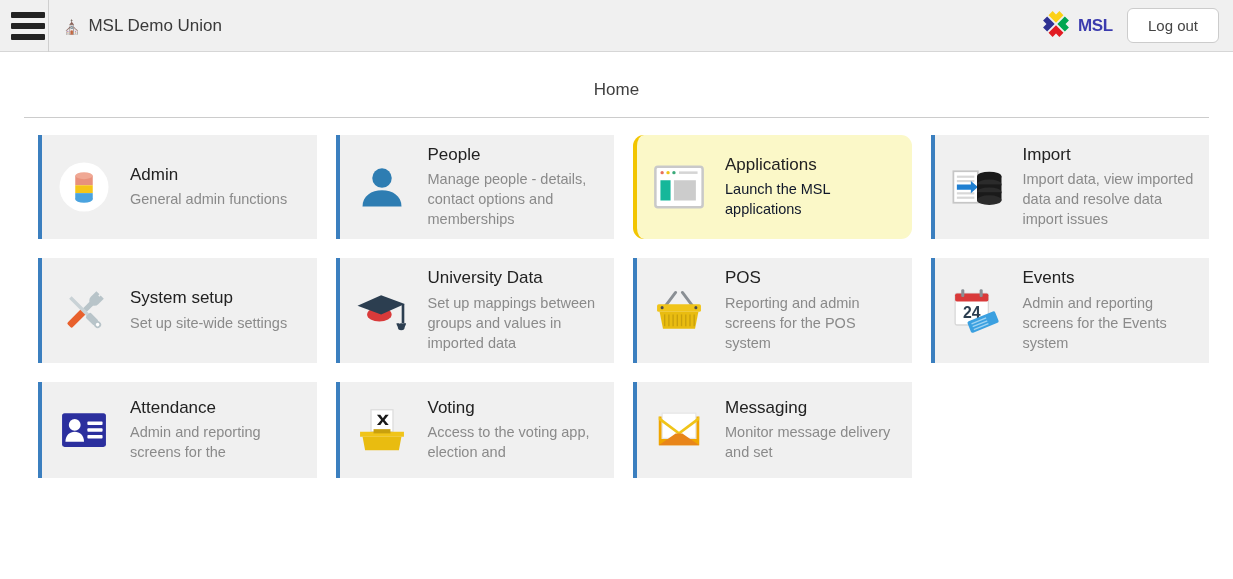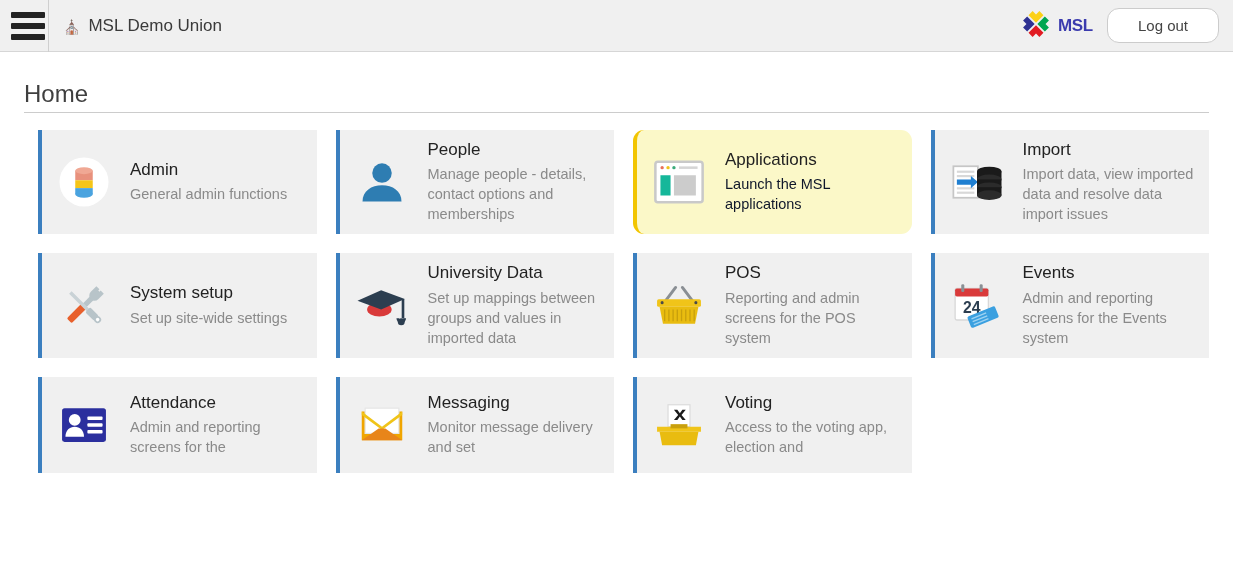--- a/index.html
+++ b/index.html
@@ -72,37 +72,38 @@
   }
   .brand-text {
     font-size: 17px;
     font-weight: bold;
     color: #3b3bae;
     letter-spacing: -0.3px;
   }
   .logout-btn {
     background: #ffffff;
     border: 1px solid #cccccc;
-    border-radius: 12px;
-    padding: 8px 30px;
+    border-radius: 6px;
+    padding: 8px 20px;
     font-size: 15px;
     color: #444444;
     font-family: inherit;
     cursor: pointer;
   }
 
   
   .page-head {
     padding: 28px 24px 0 24px;
   }
   .page-title {
-    font-size: 24px;
+    font-size: 17px;
     color: #3f3f3f;
     font-weight: normal;
-    margin-bottom: 4px;
+    margin-bottom: 17px;
+    text-align: center;
   }
   .page-rule {
     height: 1px;
     background: #cccccc;
     margin: 0 0 0 0;
   }
 
   
   .grid {
     padding: 17px 24px 0 38px;
@@ -370,41 +371,41 @@
     </div>
     <div class="tile-text">
       <div class="tile-title">Attendance</div>
       <div class="tile-desc">Admin and reporting screens for the</div>
     </div>
   </div>
 
   <div class="tile">
     <div class="tile-icon">
       <svg width="54" height="54" viewBox="0 0 64 64">
-        <path d="M8 16 h48 v34 h-48 z" fill="#f0a500"></path>
-        <path d="M12 12 h40 v30 h-40 z" fill="#ffffff" stroke="#e6e6e6" stroke-width="1.5"></path>
-        <path d="M8 16 l24 18 24 -18 v4 l-24 18 -24 -18 z" fill="#f0c419"></path>
-        <path d="M8 50 l20 -14 h8 l20 14 z" fill="#e8851a"></path>
-      </svg>
-    </div>
-    <div class="tile-text">
-      <div class="tile-title">Messaging</div>
-      <div class="tile-desc">Monitor message delivery and set</div>
-    </div>
-  </div>
-
-  <div class="tile">
-    <div class="tile-icon">
-      <svg width="54" height="54" viewBox="0 0 64 64">
         <rect x="19" y="8" width="26" height="26" fill="#ffffff" stroke="#dddddd" stroke-width="1.5"></rect>
         <path d="M26 14 l5 6 -5 6 4 0 3 -4 3 4 4 0 -5 -6 5 -6 -4 0 -3 4 -3 -4 z" fill="#1a1a1a"></path>
         <path d="M6 34 h52 v6 h-52 z" fill="#f0c419"></path>
         <path d="M9 40 h46 l-3 16 h-40 z" fill="#e9bc10"></path>
         <rect x="22" y="31" width="20" height="5" fill="#c9a00d"></rect>
       </svg>
     </div>
     <div class="tile-text">
       <div class="tile-title">Voting</div>
       <div class="tile-desc">Access to the voting app, election and</div>
     </div>
   </div>
 
+  <div class="tile">
+    <div class="tile-icon">
+      <svg width="54" height="54" viewBox="0 0 64 64">
+        <path d="M8 16 h48 v34 h-48 z" fill="#f0a500"></path>
+        <path d="M12 12 h40 v30 h-40 z" fill="#ffffff" stroke="#e6e6e6" stroke-width="1.5"></path>
+        <path d="M8 16 l24 18 24 -18 v4 l-24 18 -24 -18 z" fill="#f0c419"></path>
+        <path d="M8 50 l20 -14 h8 l20 14 z" fill="#e8851a"></path>
+      </svg>
+    </div>
+    <div class="tile-text">
+      <div class="tile-title">Messaging</div>
+      <div class="tile-desc">Monitor message delivery and set</div>
+    </div>
+  </div>
+
 </div>
 
 </body></html>

